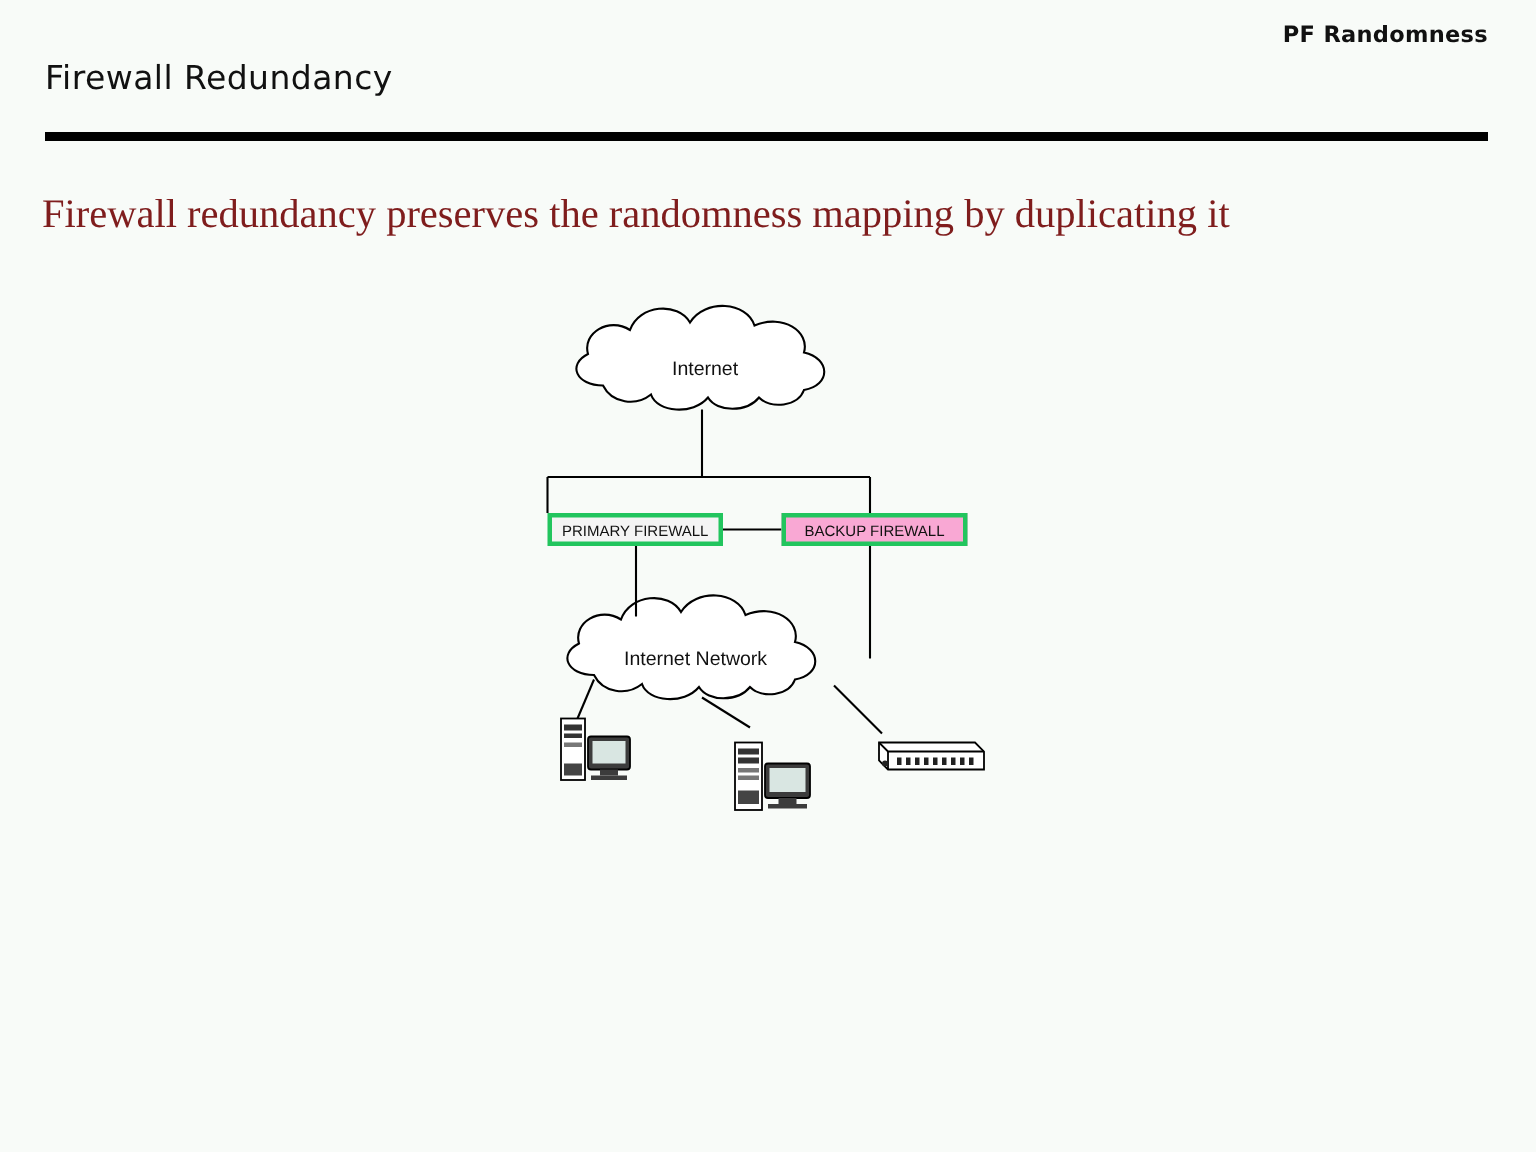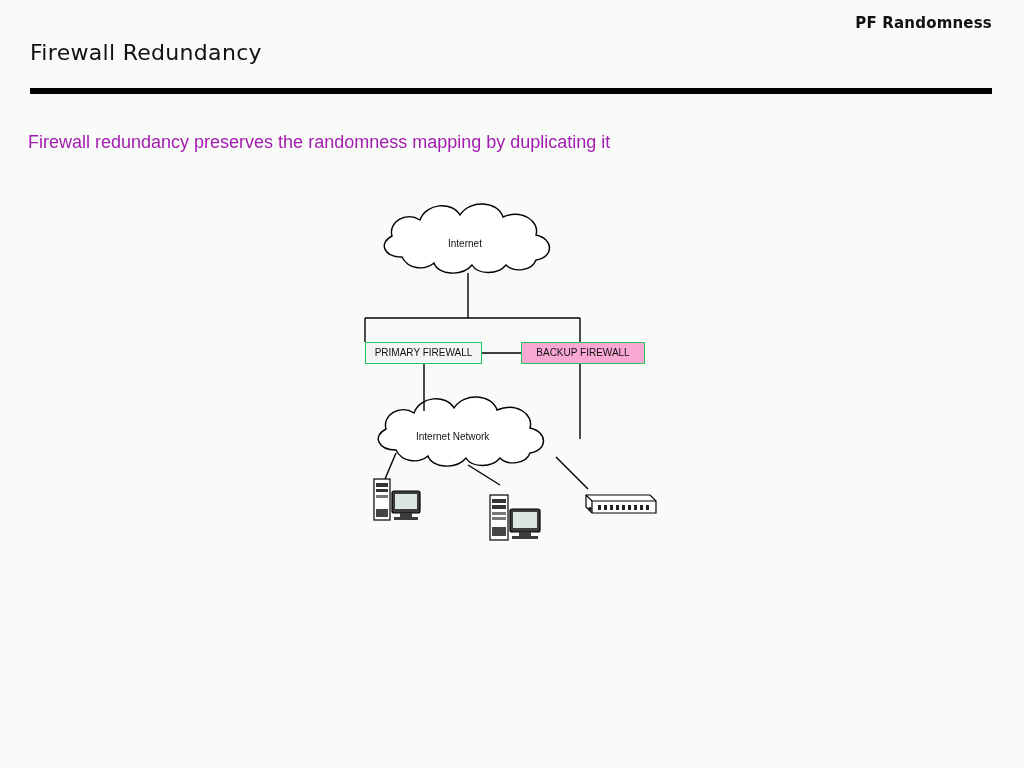--- a/index.html
+++ b/index.html
@@ -51,47 +51,47 @@
     width: 962px;
     height: 6px;
     background: #000;
   }
 
   .body-text {
     position: absolute;
     top: 124px;
     left: 28px;
     width: 940px;
-    font-family: Liberation Sans, sans-serif;
-    font-size: 18px;
+    font-family: Liberation Serif, serif;
+    font-size: 27px;
     line-height: 37px;
-    color: #a21caf;
+    color: #7f1d1d;
   }
   .body-text div { white-space: pre; }
 
   .diagram {
     position: absolute;
     top: 195px;
     left: 340px;
     width: 360px;
     height: 370px;
   }
 
   .dlabel {
     position: absolute;
     font-family: "Liberation Sans", sans-serif;
-    font-size: 10px;
+    font-size: 13px;
     color: #111;
     white-space: nowrap;
   }
 
   .fw-box {
     position: absolute;
     box-sizing: border-box;
-    border: 1px solid #22c55e;
+    border: 3px solid #22c55e;
     background: #f0f0f0;
     font-family: "Liberation Sans", sans-serif;
     font-size: 10px;
     color: #111;
     text-align: center;
     line-height: 20px;
     height: 22px;
   }
 
   .fw-primary { left: 25px; top: 147px; width: 117px; background: #f4f4f4; }

